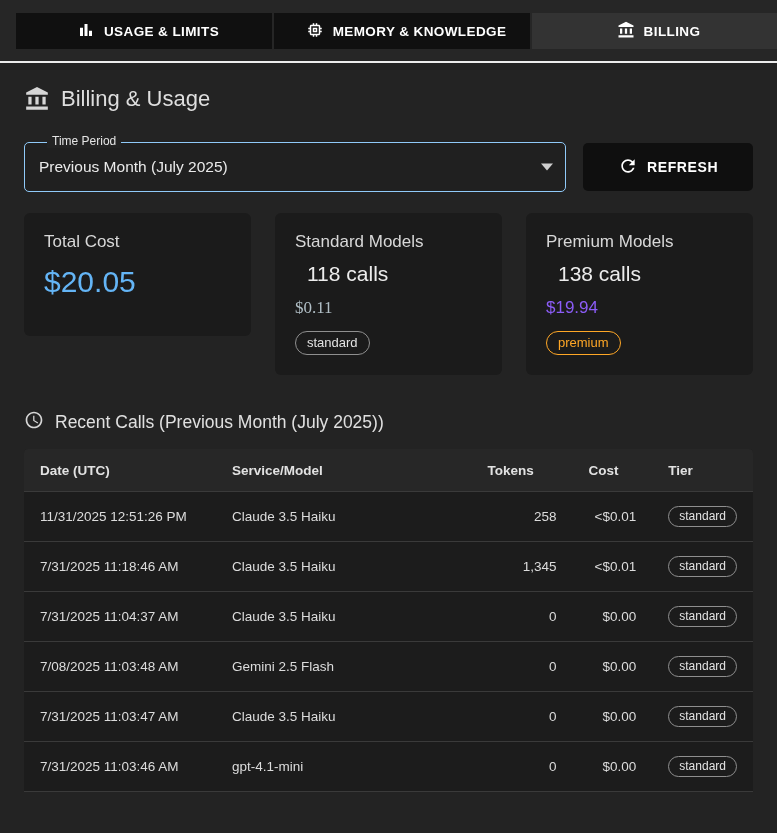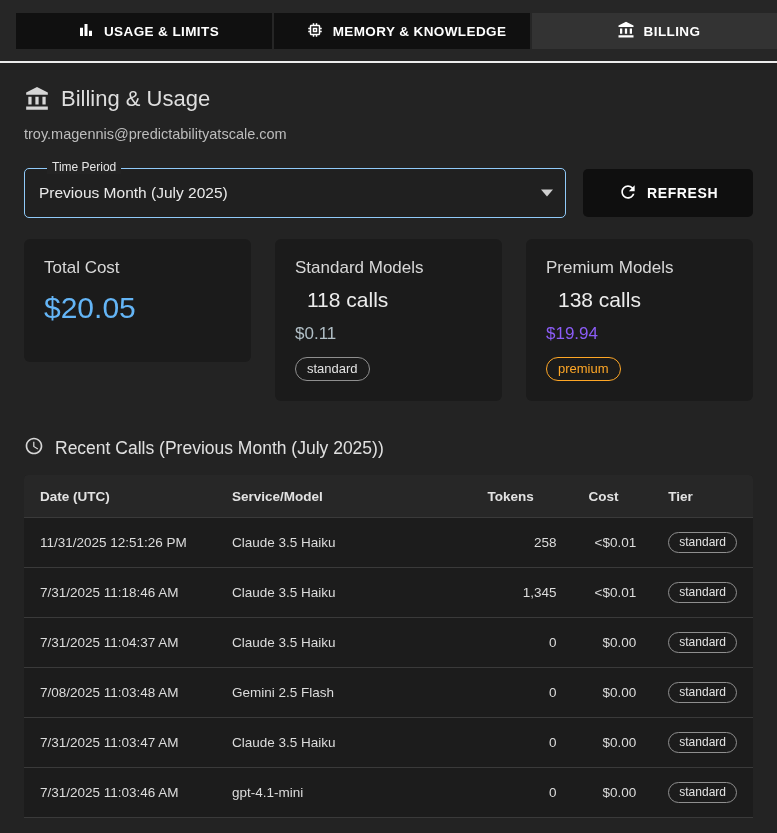--- a/index.html
+++ b/index.html
@@ -109,21 +109,21 @@
   .card {
     flex: 1 1 0;
     background: #1b1b1b;
     border-radius: 6px;
     padding: 19px 20px 20px 20px;
   }
   .card-title { font-size: 17px; color: #d8d8d8; }
   .card-total-value { margin-top: 13px; font-size: 30px; color: #64b5f6; padding-bottom: 17px; }
   .card-calls { margin-top: 10px; font-size: 21px; color: #ececec; margin-left: 12px; }
   .card-cost { margin-top: 12px; font-size: 17px; }
-  .cost-standard { color: #b0bec5; }
+  .cost-standard { color: #b0bec5; font-family: Liberation Serif, serif; }
   .cost-premium { color: #8b5cf6; }
   .chip {
     display: inline-block;
     margin-top: 13px;
     padding: 3px 11px 4px 11px;
     border-radius: 14px;
     font-size: 13px;
     border: 1px solid #8f8f8f;
     color: #e3e3e3;
     background: transparent;
@@ -204,21 +204,20 @@
   <div class="content">
 
     <div class="page-title-row">
       <span>
         <svg viewBox="0 0 24 24">
             <path d="M4 10h3v7H4zm6.5 0h3v7h-3zM2 19h20v3H2zm15-9h3v7h-3zM12 1 2 6v2h20V6z"></path>
           </svg>
       </span>
       <span class="page-title">Billing &amp; Usage</span>
     </div>
-    <div class="email">troy.magennis@predictabilityatscale.com</div>
 
     <div class="controls">
       <div class="select">
         <span class="select-label">Time Period</span>
         <span class="select-value">Previous Month (July 2025)</span>
         <span class="select-caret"></span>
       </div>
       <button class="refresh-btn">
         <span>
           <svg viewBox="0 0 24 24">

